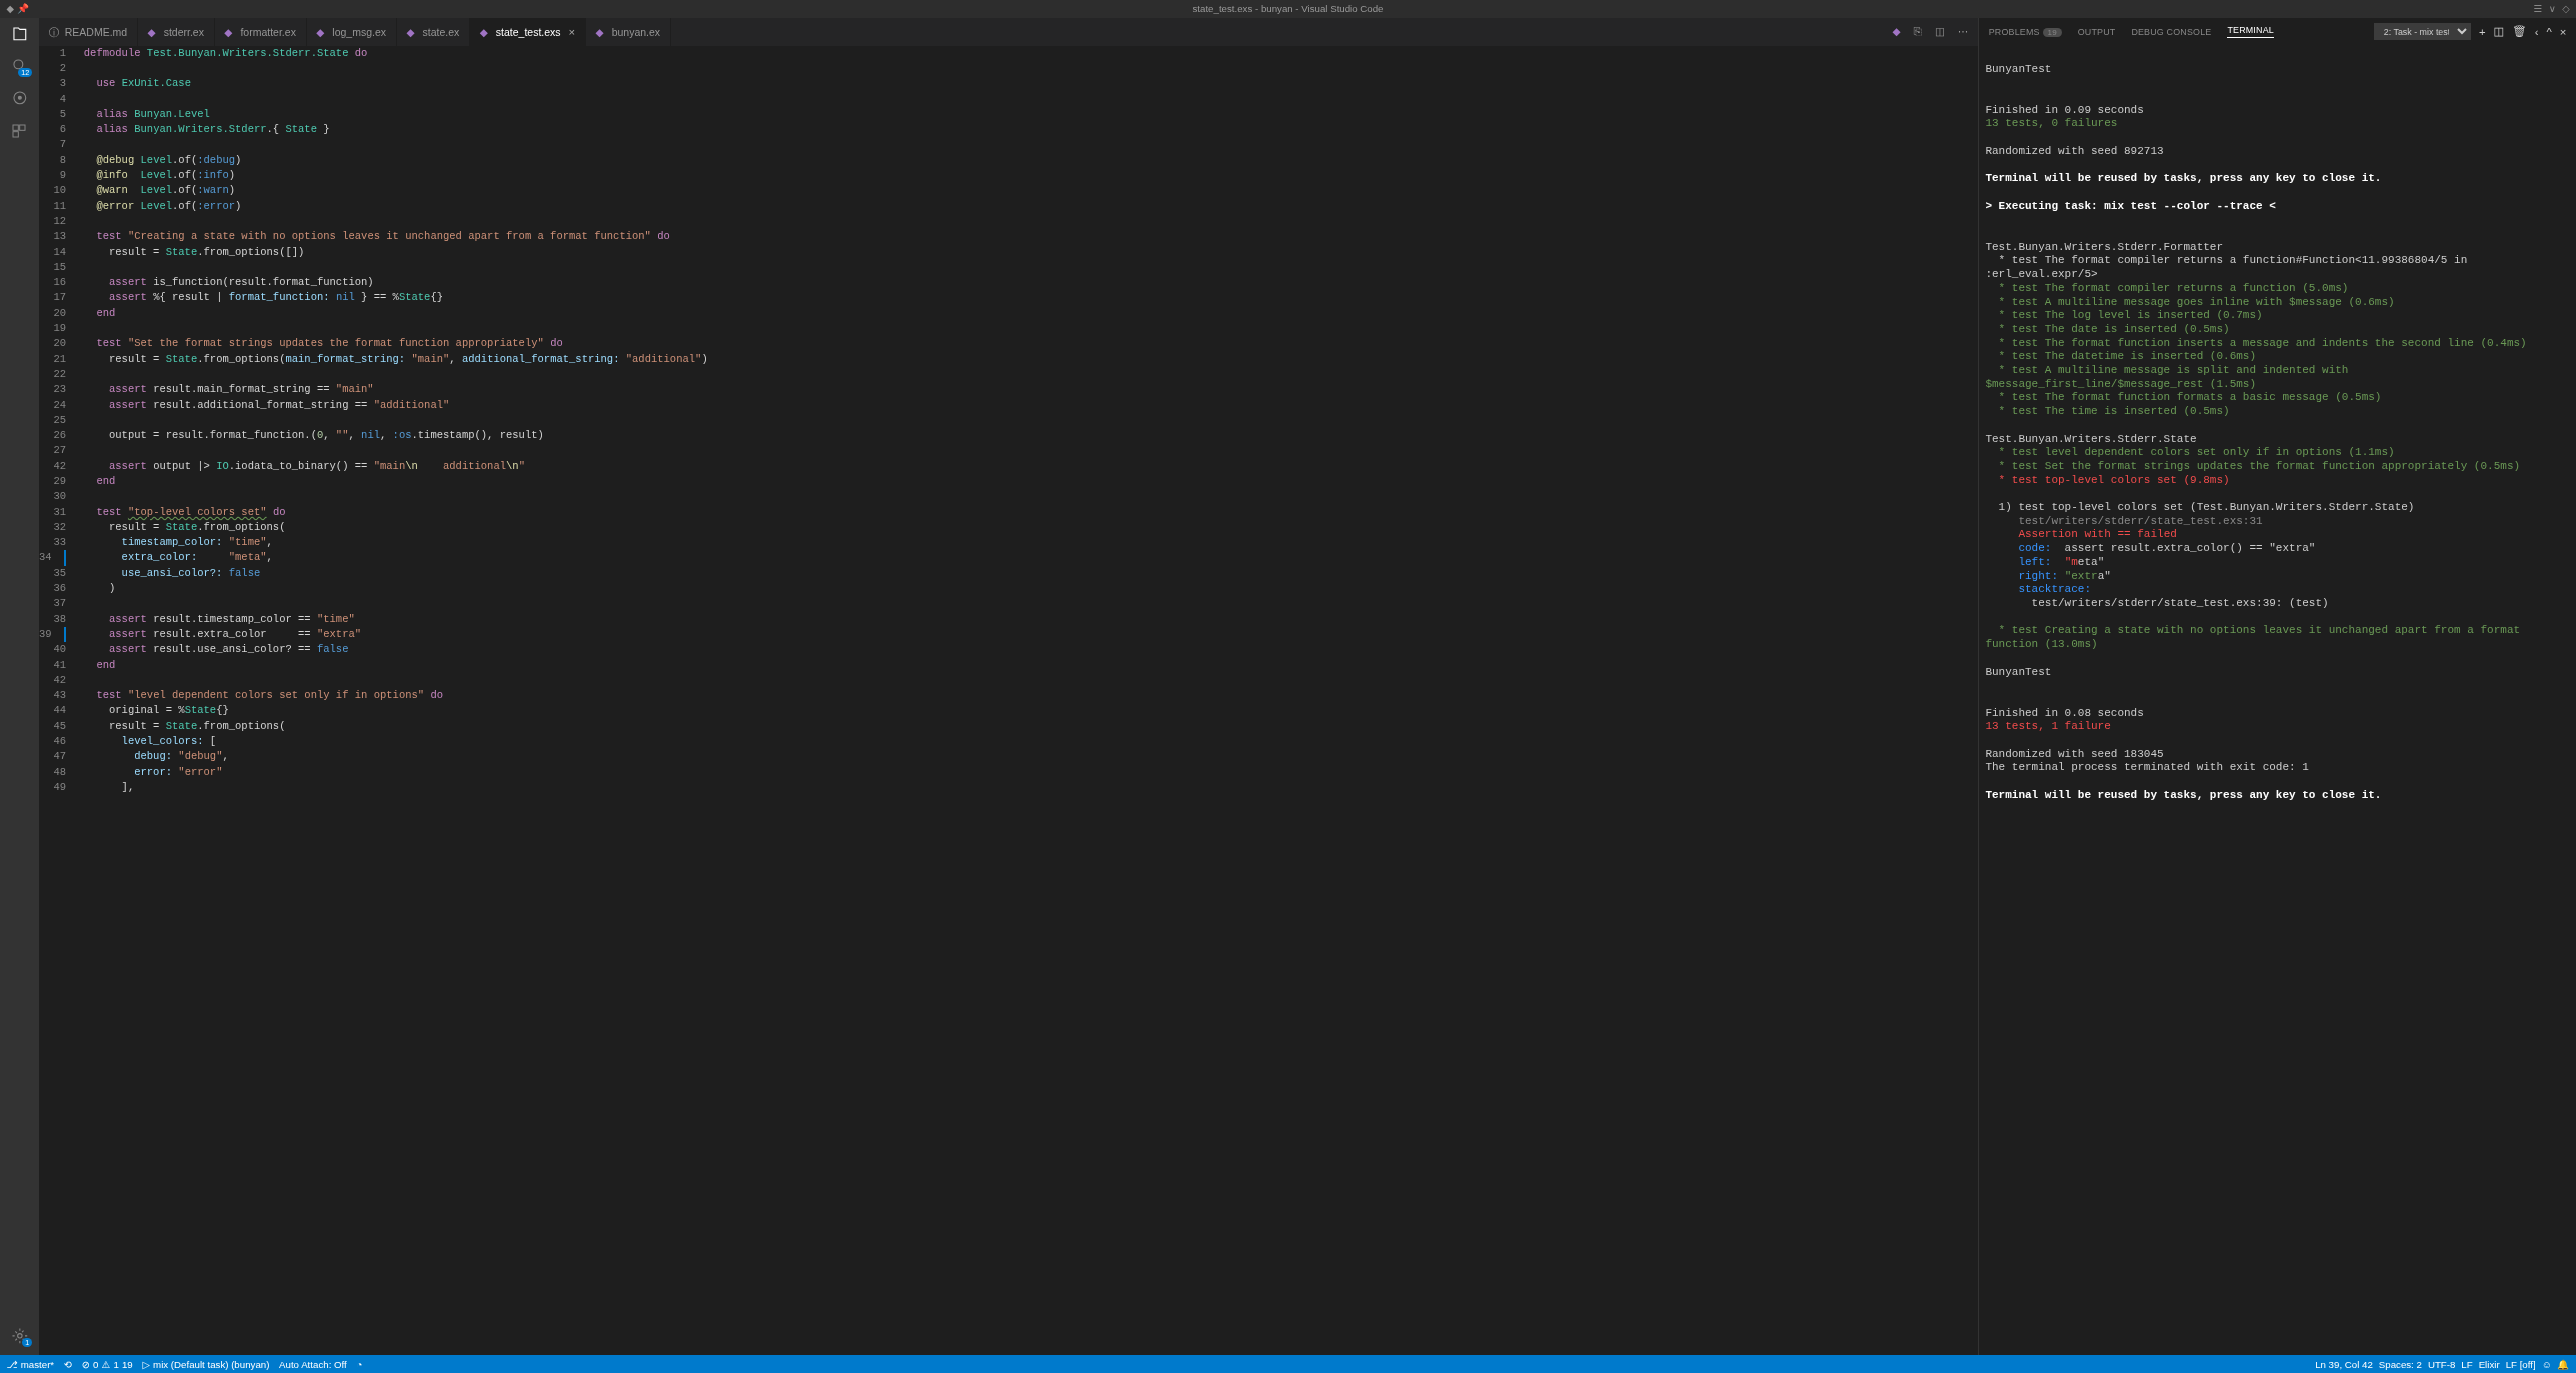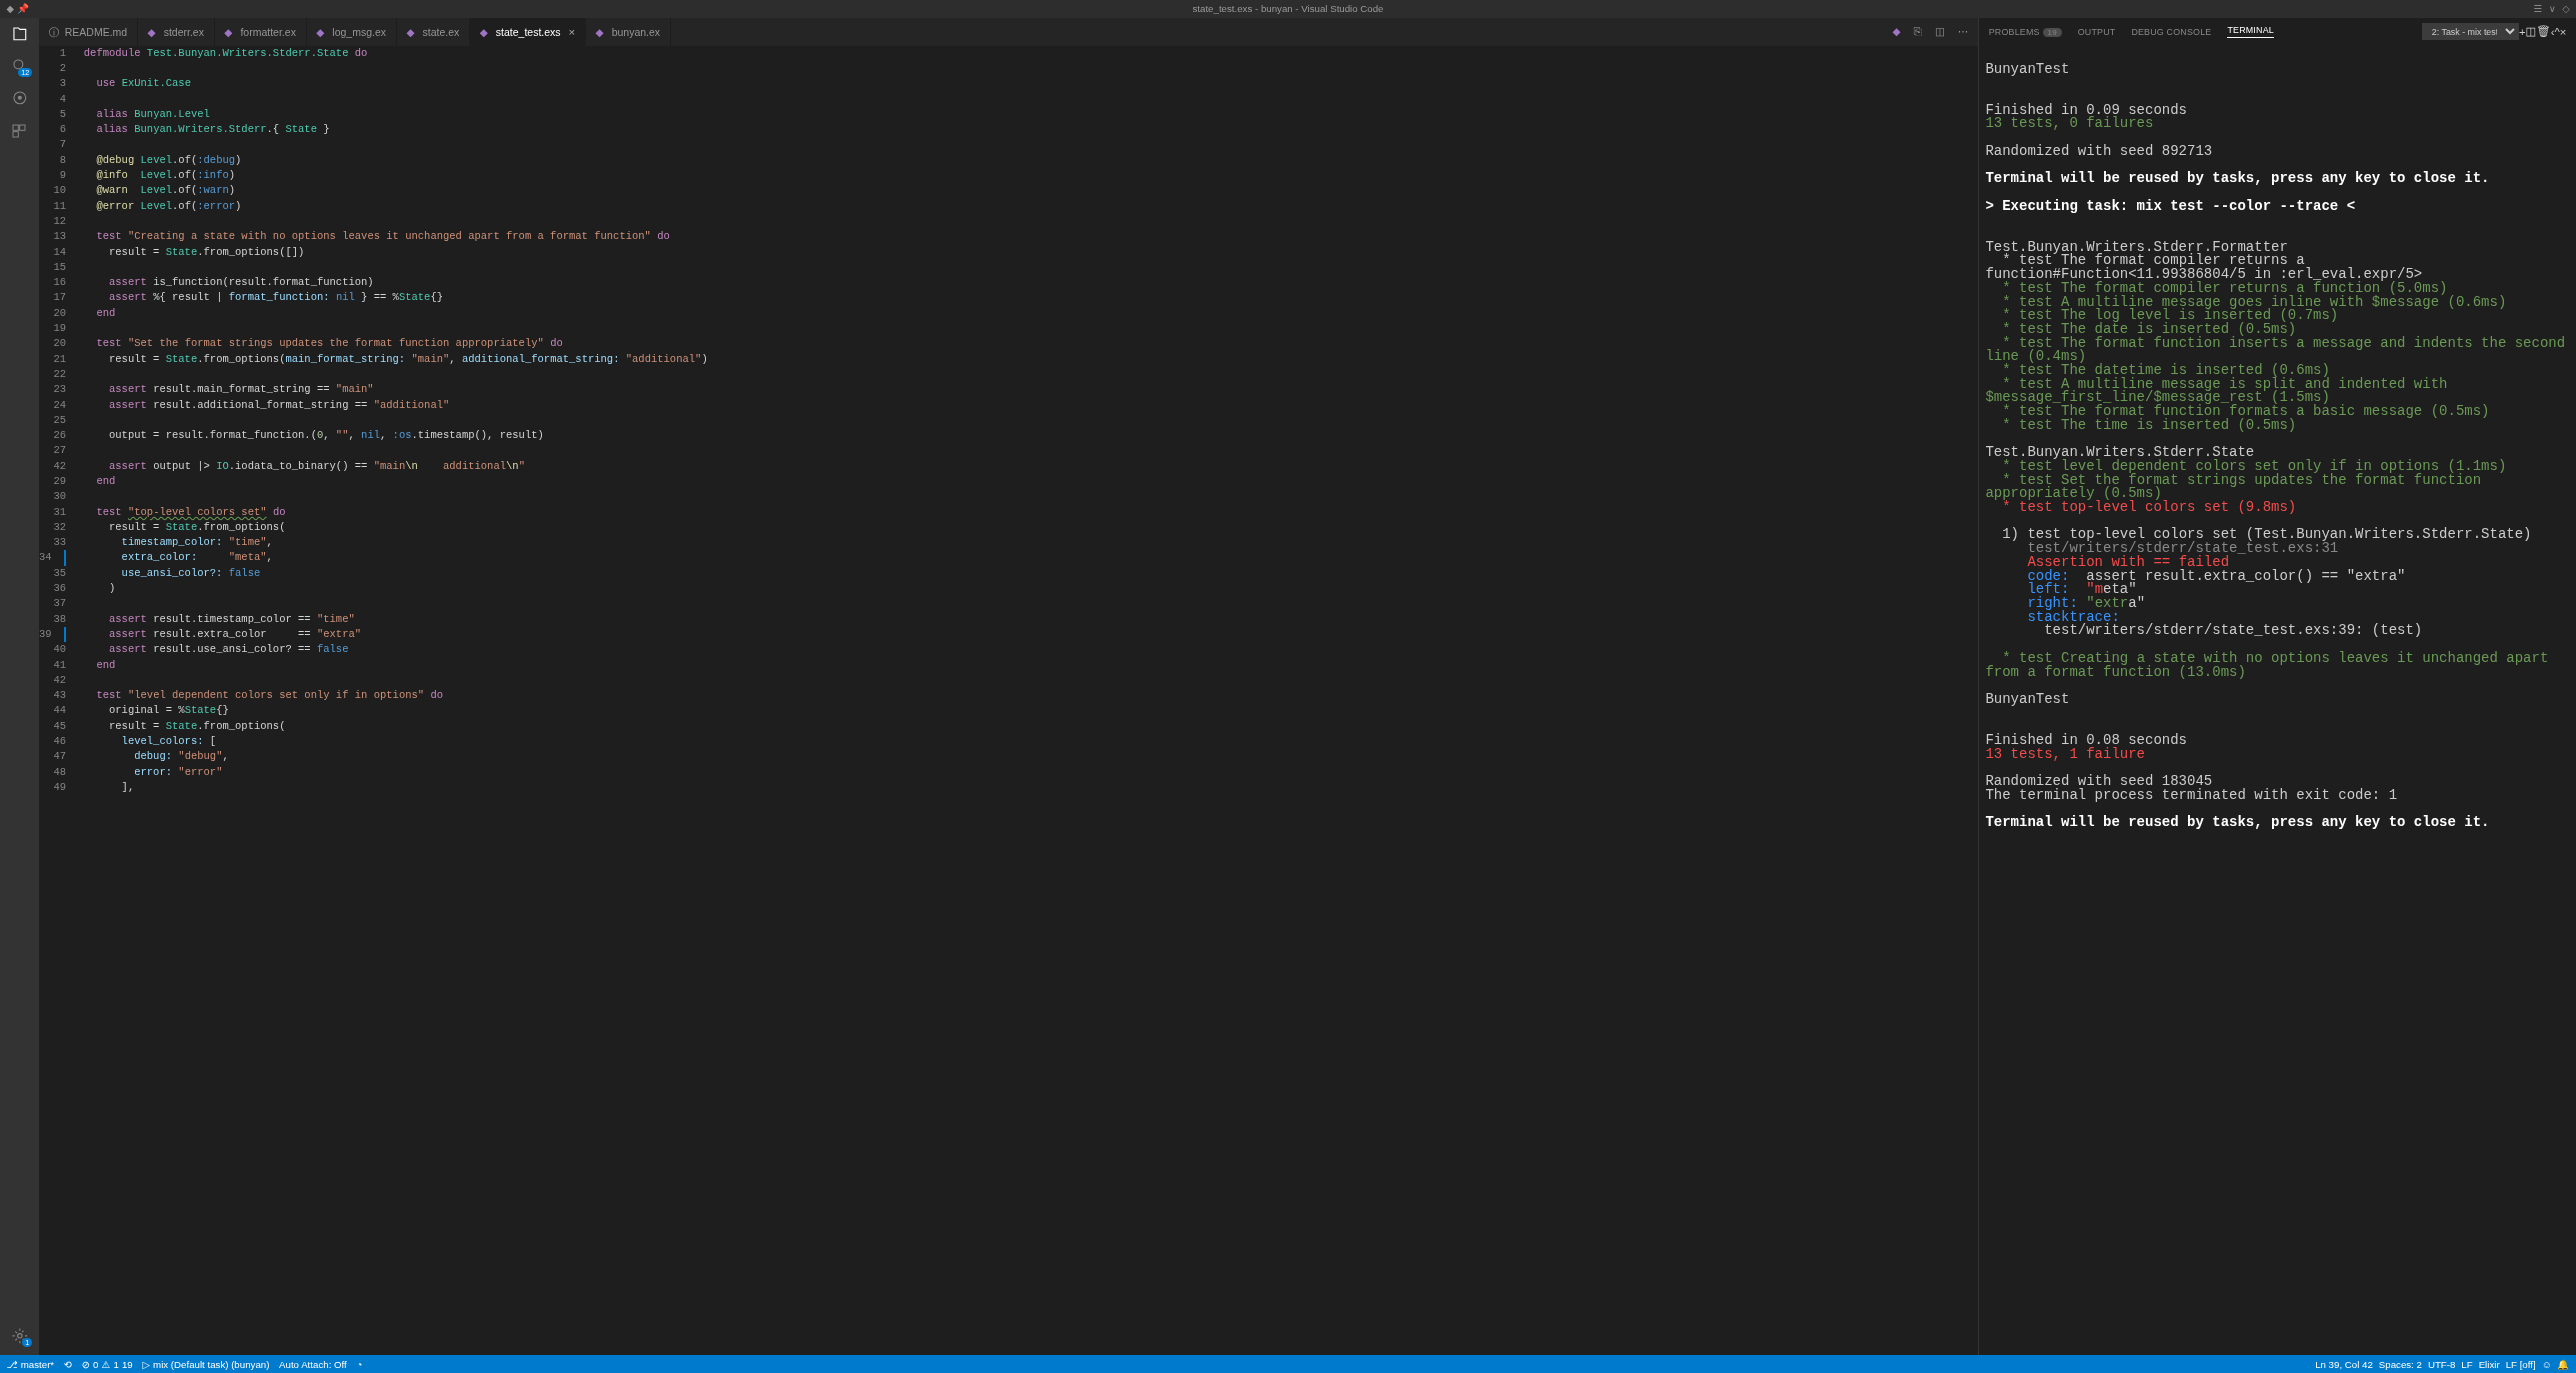--- a/index.html
+++ b/index.html
@@ -83,28 +83,28 @@
   display: flex;
   align-items: center;
   padding: 0 9.7px;
   gap: 16px;
   font-size: 8.9px;
   color: #888;
 }
 .panel-tab { cursor: pointer; letter-spacing: 0.2px; }
 .panel-tab.active { color: #fff; border-bottom: 0.8px solid #fff; padding-bottom: 1.6px; }
 .panel-tab .pbadge { background: #4d4d4d; border-radius: 6.4px; padding: 0 4.8px; font-size: 8px; margin-left: 3.2px; }
-.panel-right { margin-left: auto; display: flex; align-items: center; }
+.panel-right { margin-left: auto; display: flex; align-items: center; gap: 8px; }
 .task-select { background: #3c3c3c; border: 0.8px solid #3c3c3c; color: #ccc; font-size: 8.9px; padding: 1.6px 4.8px; width: 97px; }
 .panel-icon { color: #ccc; cursor: pointer; font-size: 11.3px; }
 .terminal {
   flex: 1;
   background: #1e1e1e;
   font-family: Menlo, Monaco, "Courier New", monospace;
-  font-size: 14px;
+  font-size: 11px;
   line-height: 13.7px;
   padding: 3.2px 6.4px;
   overflow: hidden;
   white-space: pre-wrap;
   color: #cccccc;
 }
 .t-bold { font-weight: bold; color: #fff; }
 .t-green { color: #6a9955; }
 .t-red { color: #f14c4c; }
 .t-cyan { color: #3794ff; }

